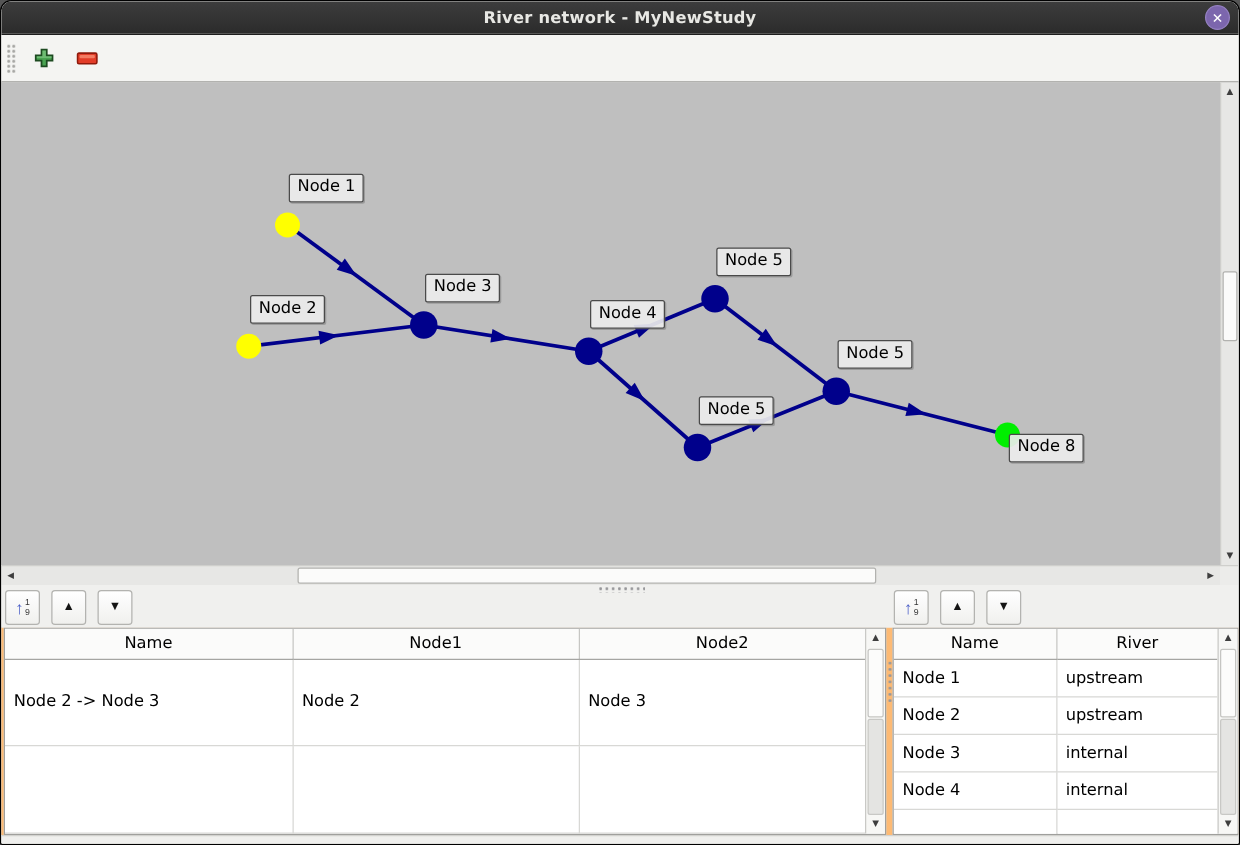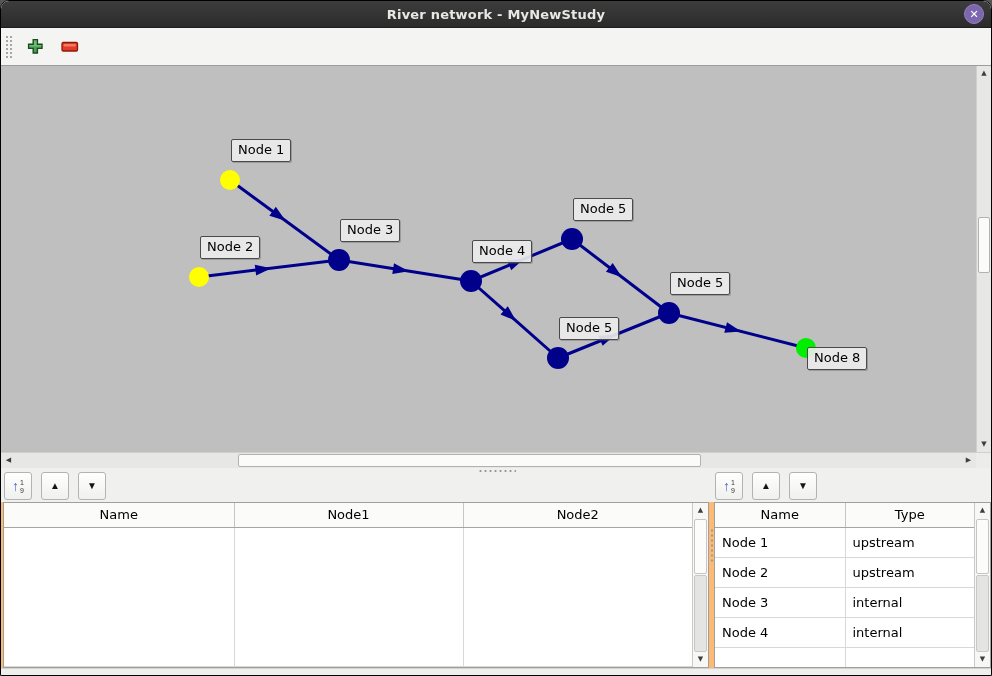--- a/index.html
+++ b/index.html
@@ -218,20 +218,25 @@
           </colgroup>
           <thead>
             <tr>
               <th>Name</th>
               <th>Node1</th>
               <th>Node2</th>
             </tr>
           </thead>
           <tbody>
             <tr>
+              <td>Node 2 -&gt; Node 3</td>
+              <td>Node 2</td>
+              <td>Node 3</td>
+            </tr>
+            <tr>
               <td></td>
               <td></td>
               <td></td>
             </tr>
           </tbody>
         </table>
       <div class="tv-sb">
         <div class="sb-arrow">
           <span>▲</span>
         </div>
@@ -249,21 +254,21 @@
 
     <div class="table-wrap right">
       <table id="nodes-table" style="width:259px">
           <colgroup>
             <col style="width: 130px;">
             <col style="width: 129px;">
           </colgroup>
           <thead>
             <tr>
               <th>Name</th>
-              <th>Type</th>
+              <th>River</th>
             </tr>
           </thead>
           <tbody>
             <tr>
               <td>Node 1</td>
               <td>upstream</td>
             </tr>
             <tr>
               <td>Node 2</td>
               <td>upstream</td>

